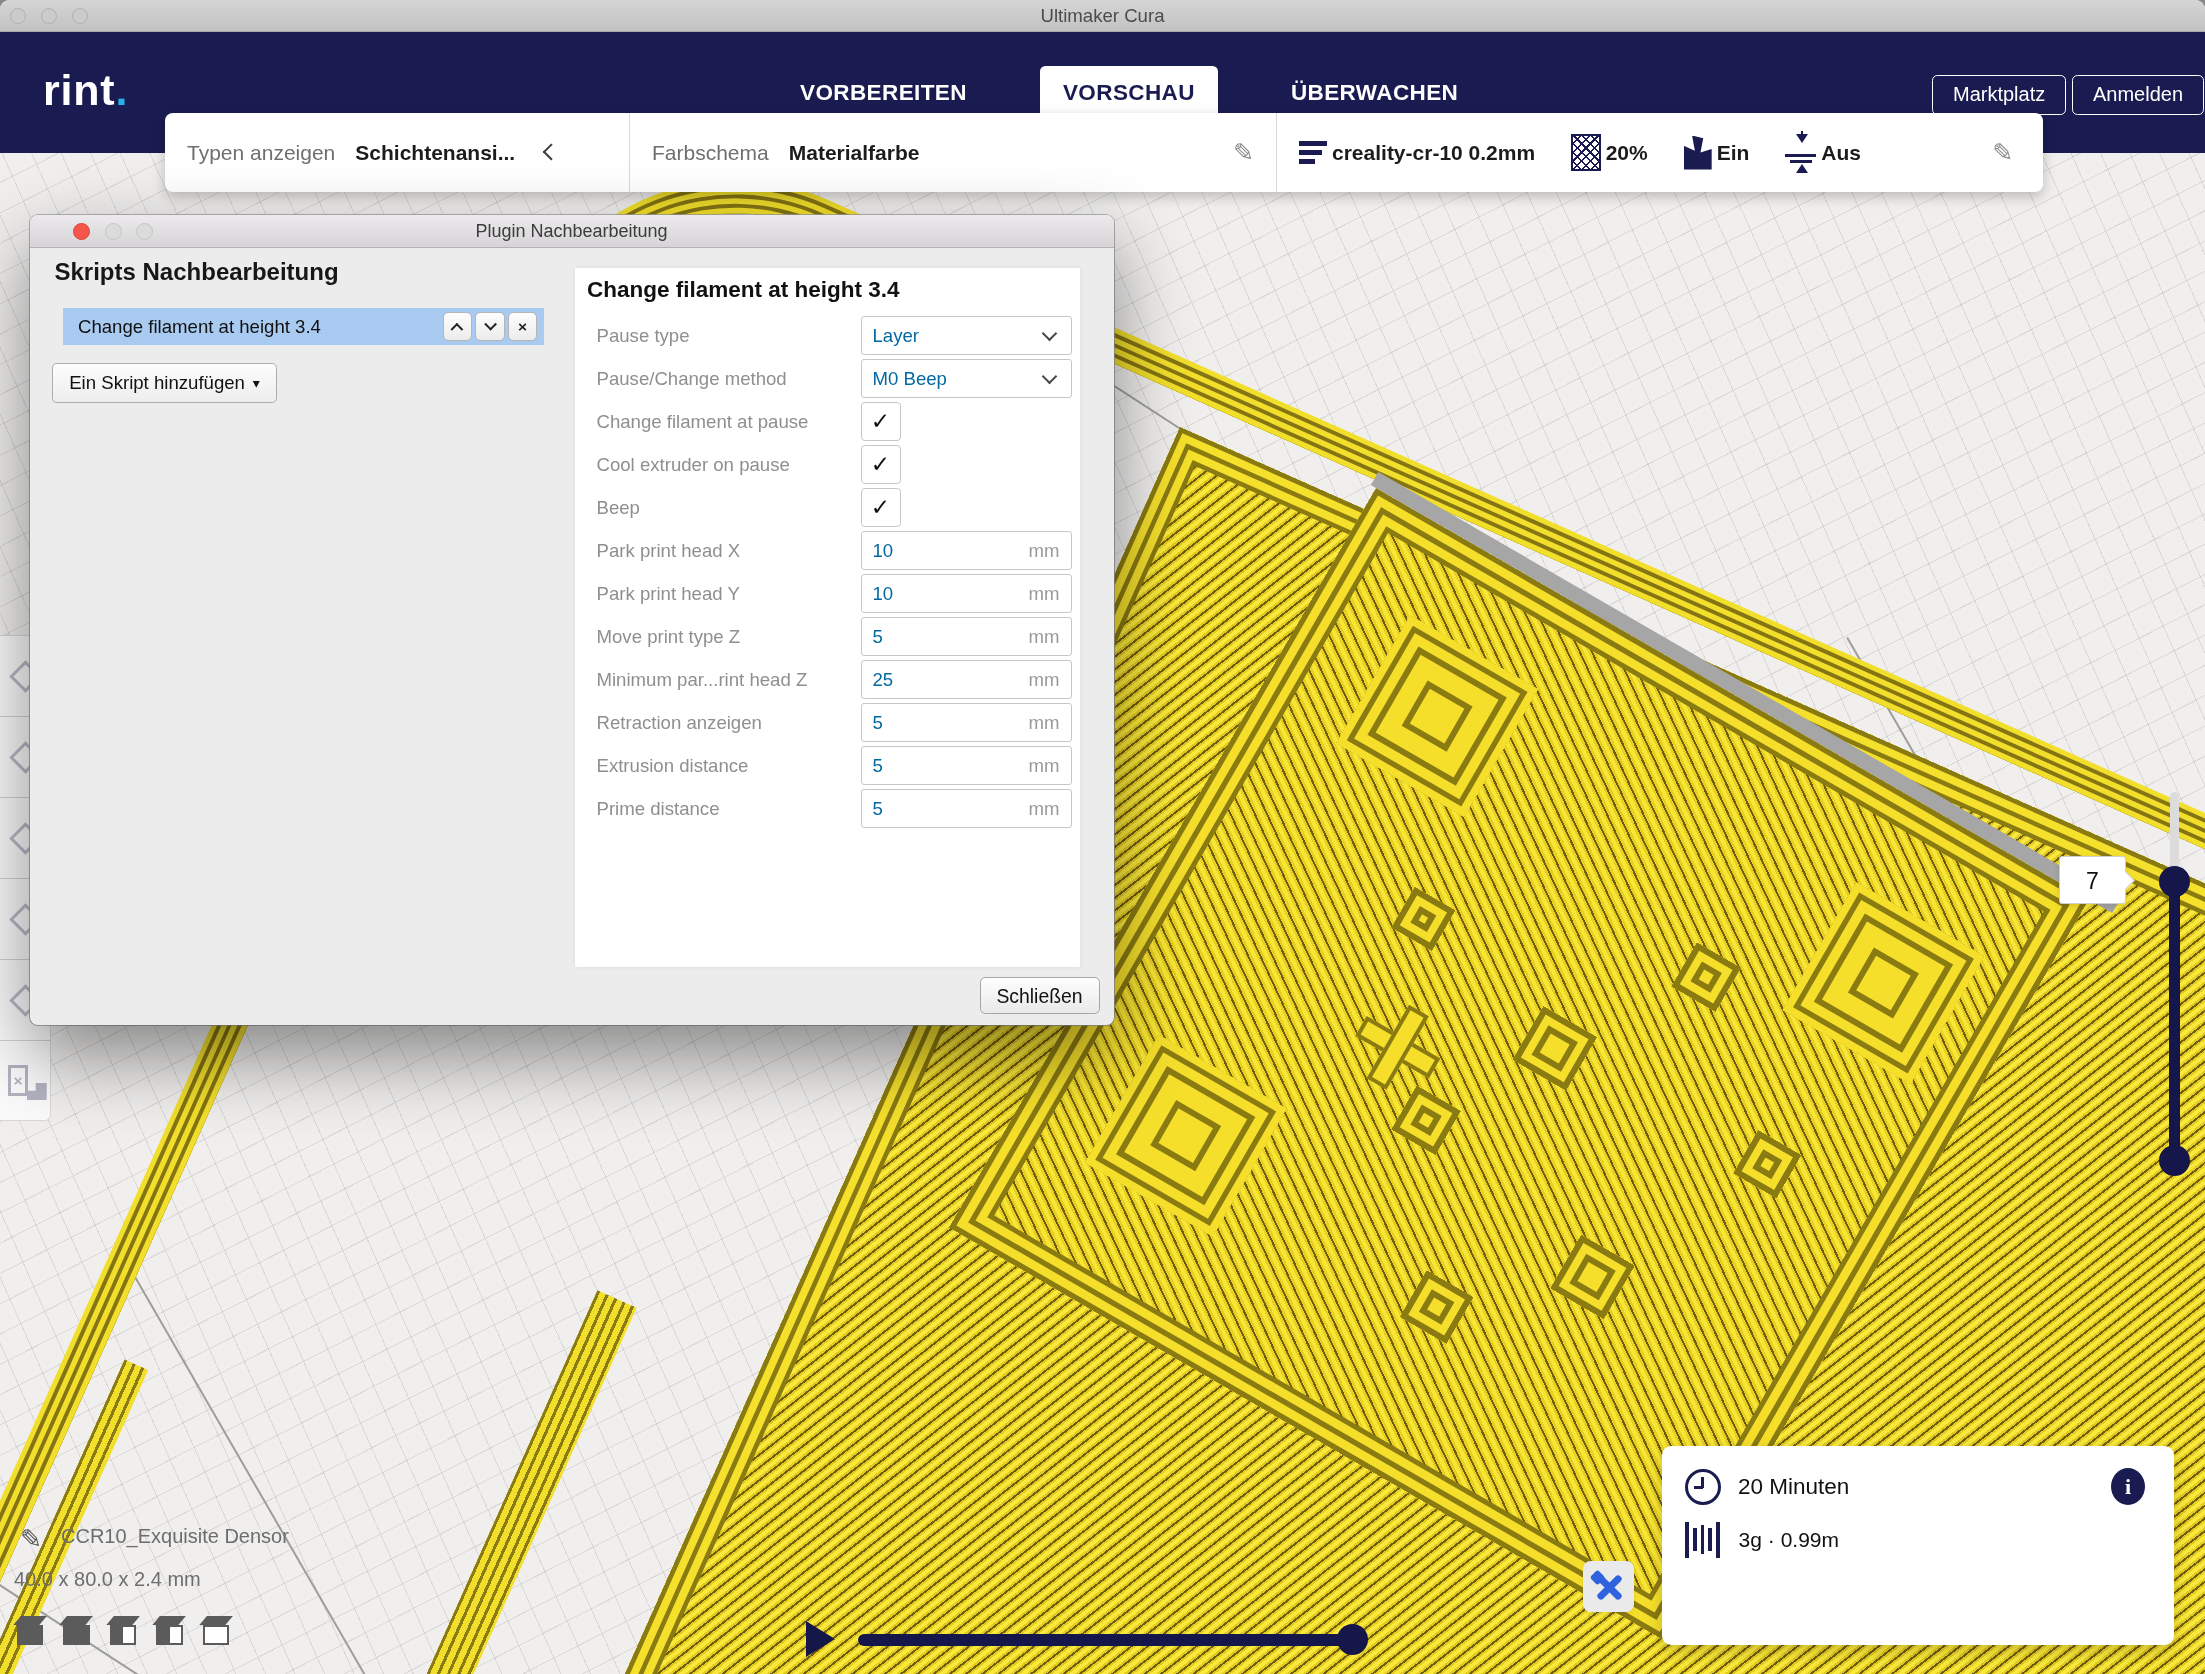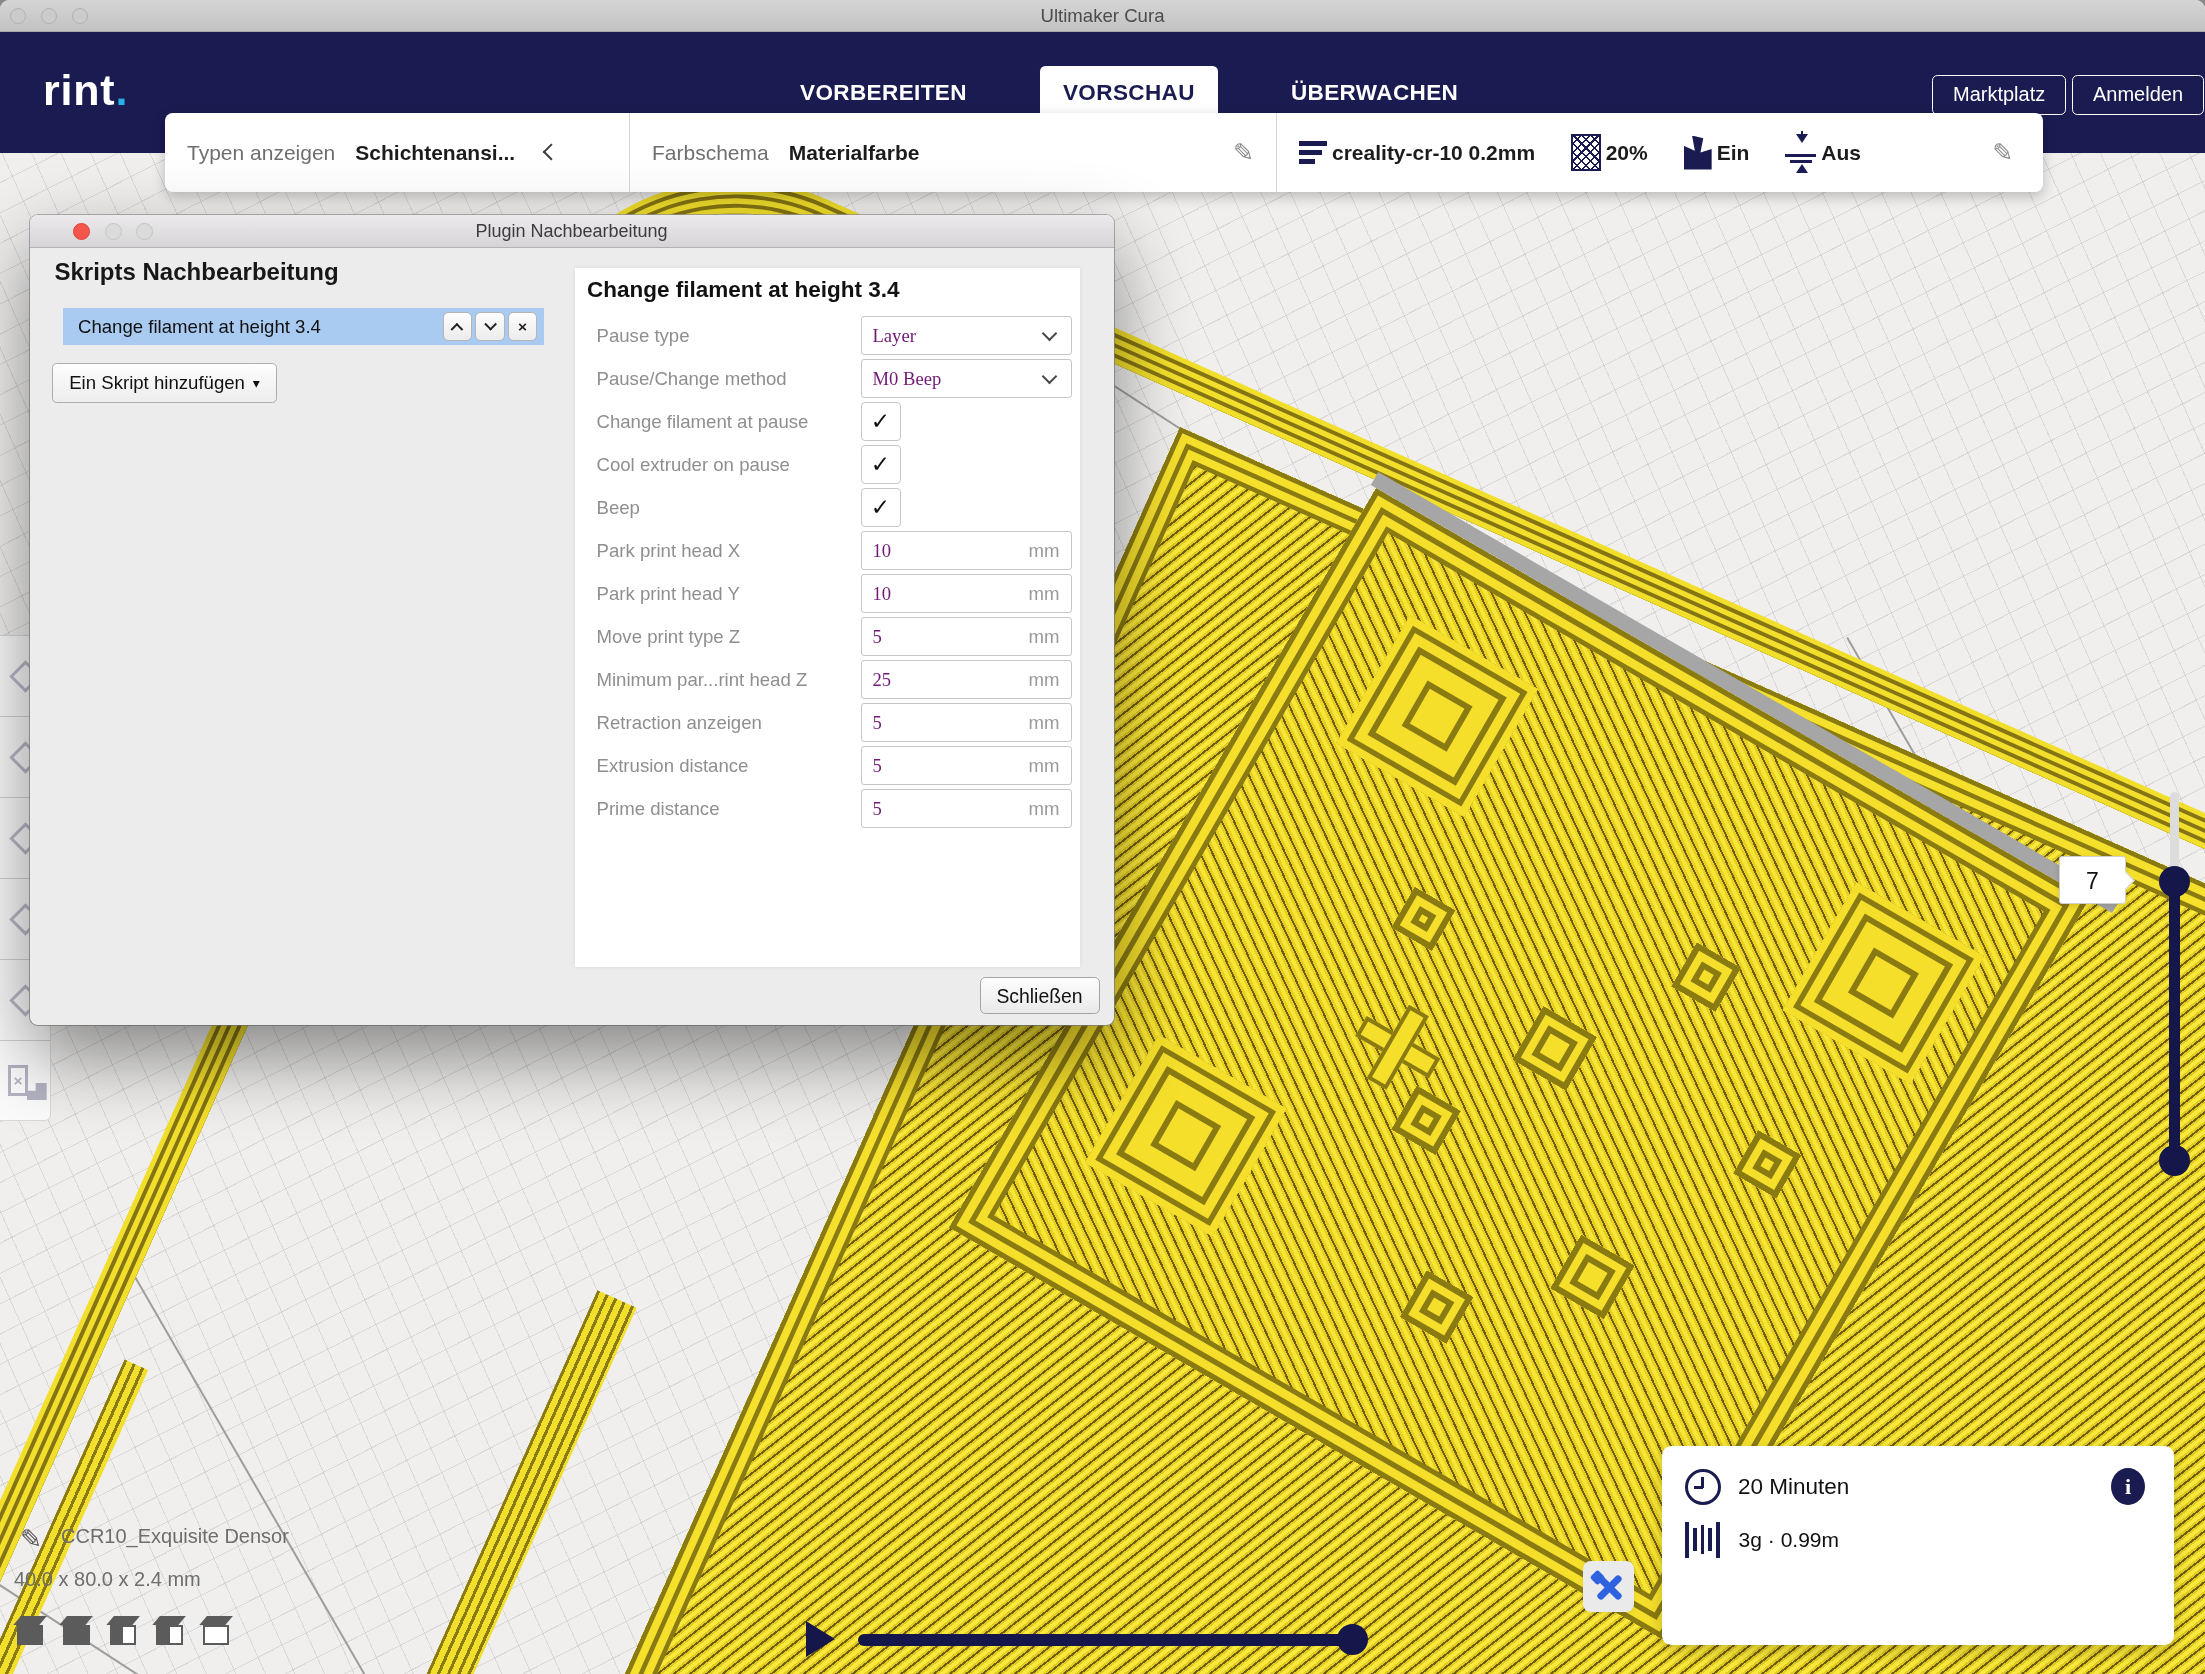--- a/index.html
+++ b/index.html
@@ -116,21 +116,21 @@
   .add-script{position:absolute;left:22.5px;top:148px;width:225px;height:40px;background:linear-gradient(#fdfdfd,#ededed);
     border:0.8px solid #adadad;border-radius:4.7px;font-size:18.6px;color:#111;display:flex;align-items:center;
     justify-content:center;gap:7.8px;}
   .form-panel{position:absolute;left:545px;top:53px;width:505px;height:699px;background:#fff;box-shadow:0 0 4.7px rgba(0,0,0,.08);}
   .fp-heading{position:absolute;left:12.4px;top:9.3px;font-size:22.5px;font-weight:bold;color:#111;}
   .fp-rows{position:absolute;left:0;top:48px;width:100%;}
   .form-row{position:relative;height:43px;}
   .form-row .lbl{position:absolute;left:22px;top:0;line-height:39px;font-size:18.6px;color:#8f8f8f;white-space:nowrap;}
   .field{position:absolute;left:286px;top:0;width:211px;height:39px;background:#fff;border:1.6px solid #c6c6c6;
     border-radius:3.1px;display:flex;align-items:center;}
-  .field .val{font-size:18.6px;color:#701a75;padding-left:11px;flex:1;font-family:Liberation Serif, serif;}
+  .field .val{font-size:18.6px;color:#0369a1;padding-left:11px;flex:1;}
   .field .unit{font-size:18.6px;color:#9a9a9a;padding-right:11px;}
   .field .chev{width:11px;height:11px;border-right:2.3px solid #4a4a4a;border-bottom:2.3px solid #4a4a4a;
     transform:rotate(45deg);margin:-4.7px 15.5px 0 0;}
   .checkbox{position:absolute;left:286px;top:0;width:40px;height:39px;background:#fff;border:1.6px solid #c6c6c6;
     border-radius:3.9px;text-align:center;line-height:36px;font-size:23px;color:#111;font-weight:bold;}
   .close-btn{position:absolute;left:950px;top:762px;width:120px;height:37px;background:linear-gradient(#fefefe,#e9e9e9);
     border:0.8px solid #a5a5a5;border-radius:5.4px;font-size:19.4px;color:#111;text-align:center;line-height:36px;}
 
   
   .model-info{position:absolute;left:0;top:1506px;z-index:6;}

